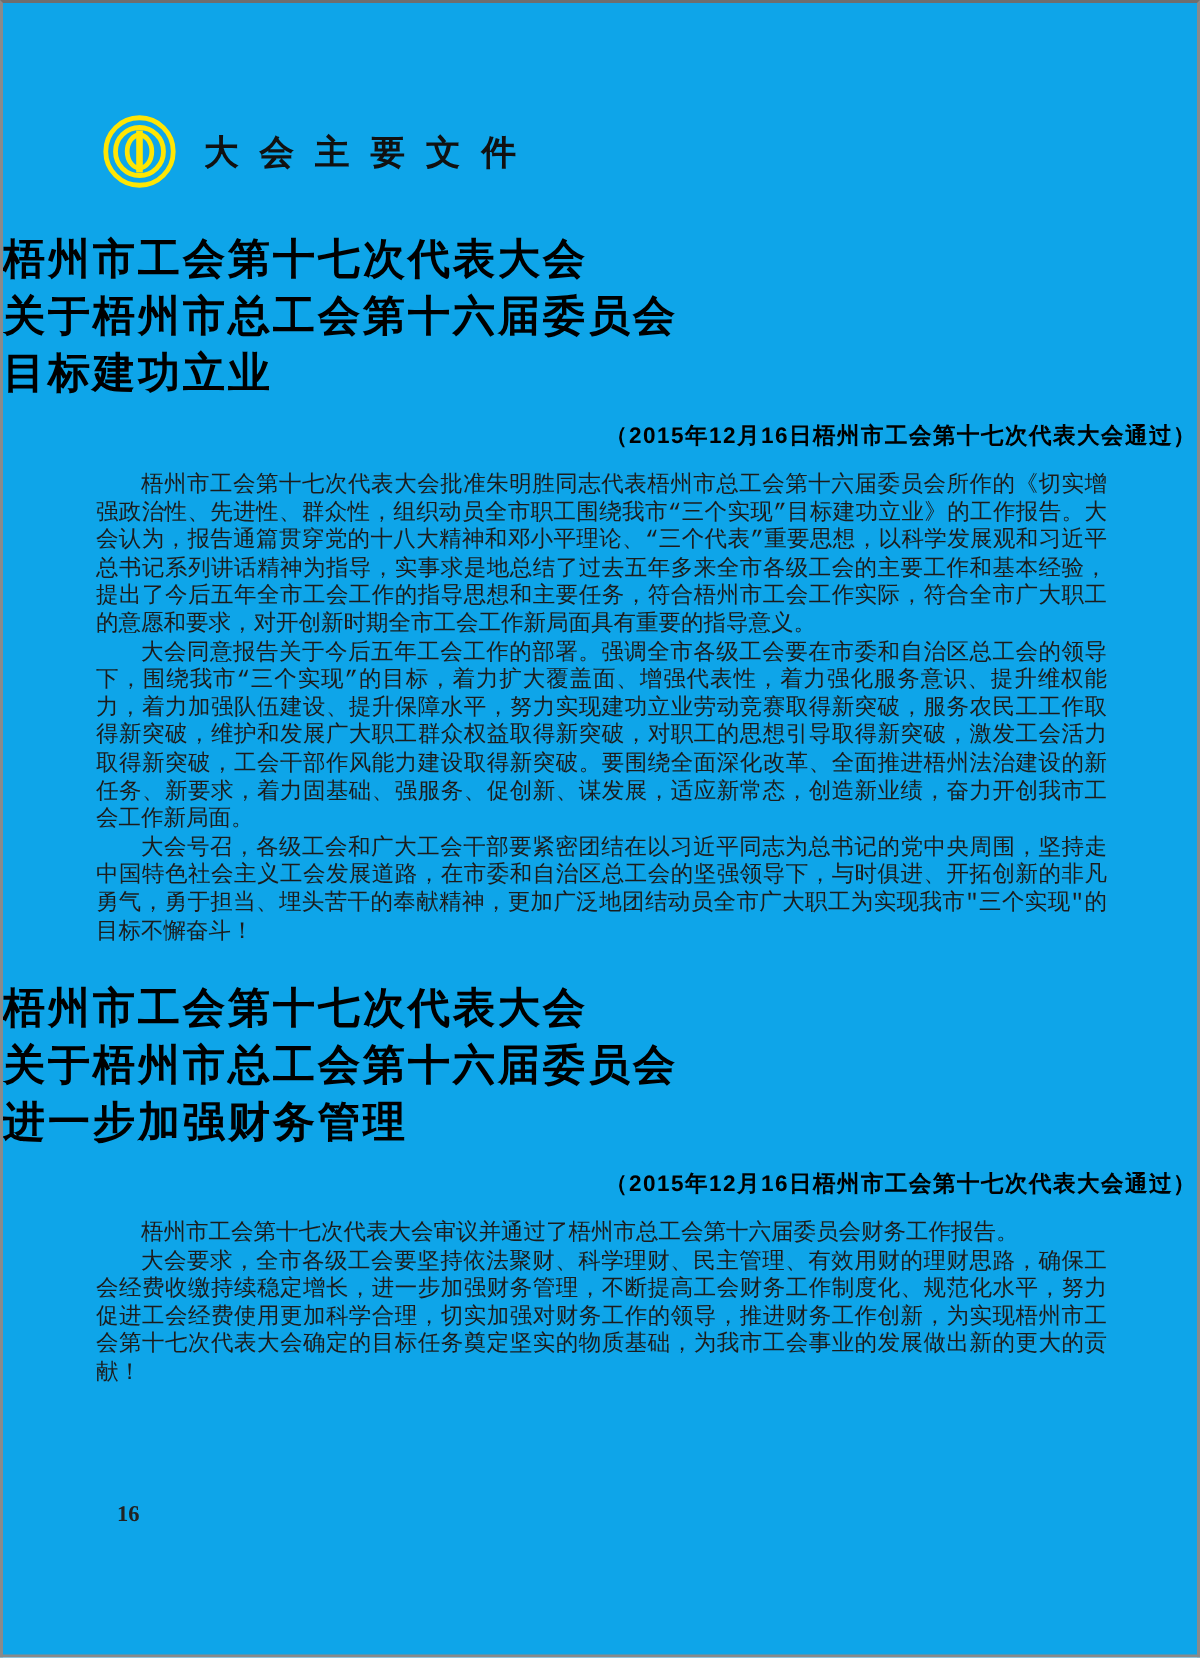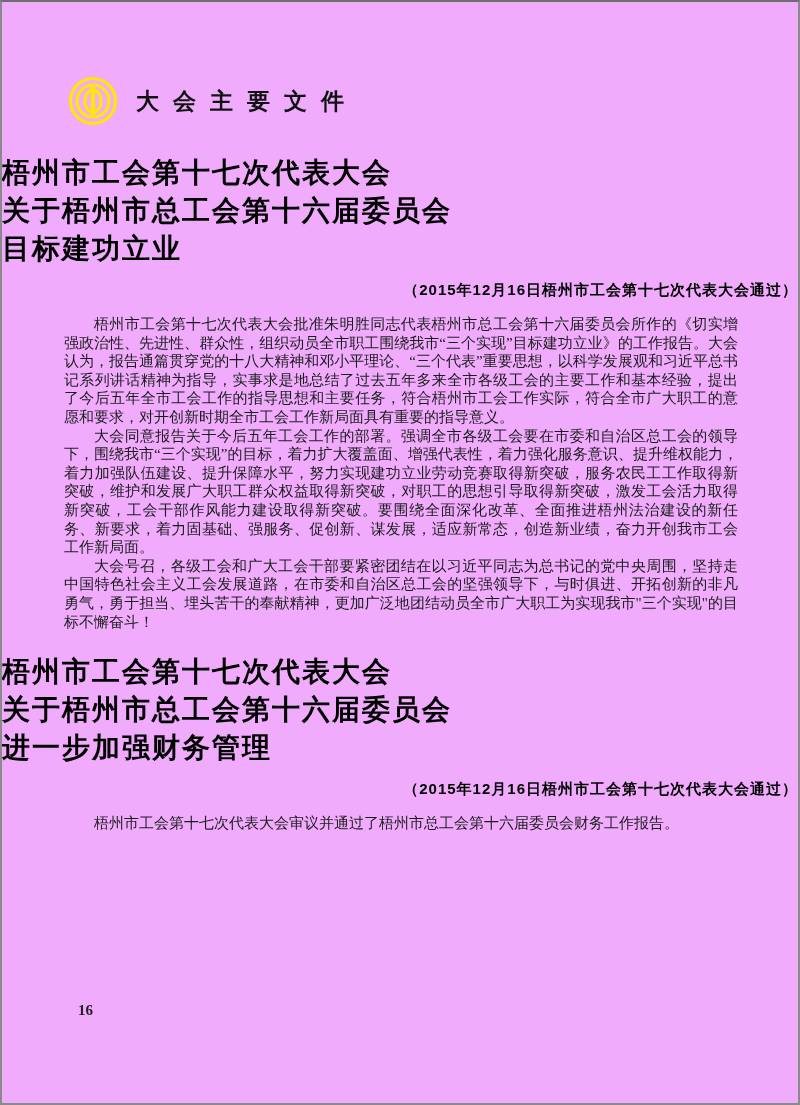--- a/index.html
+++ b/index.html
@@ -1,20 +1,20 @@
 <!DOCTYPE html>
 <html><head>
 <meta charset="utf-8">
 <style>
   * { margin: 0; padding: 0; box-sizing: border-box; }
   html, body { background: #ffffff; }
   .page {
     width: 800px;
     height: 1105px;
-    background: #f0abfc;
+    background: #0ea5e9;
     border: 2px solid #8a8a8a;
     border-top-color: #6e6e6e;
     position: relative;
     overflow: hidden;
     font-family: "Liberation Serif", "DejaVu Serif", serif;
     color: #1c1c1c;
   }
   
   .header {
     display: flex;
@@ -56,20 +56,21 @@
     margin-top: 13px;
     letter-spacing: 1px;
   }
   
   .doc-body {
     margin: 15px 60px 0 62px;
     font-size: 15px;
     line-height: 18.6px;
     text-align: justify;
     color: #1c1c1c;
+    font-family: Liberation Mono, monospace;
   }
   .doc-body p {
     text-indent: 2em;
   }
   .page-number {
     position: absolute;
     left: 76px;
     top: 1000px;
     font-size: 15px;
     color: #222222;
@@ -109,17 +110,18 @@
 
   <div class="doc-title doc-title-2">
     <div>梧州市工会第十七次代表大会</div>
     <div>关于梧州市总工会第十六届委员会</div>
     <div>进一步加强财务管理</div>
   </div>
   <div class="doc-subtitle">（2015年12月16日梧州市工会第十七次代表大会通过）</div>
 
   <div class="doc-body">
     <p>梧州市工会第十七次代表大会审议并通过了梧州市总工会第十六届委员会财务工作报告。</p>
+    <p>大会要求，全市各级工会要坚持依法聚财、科学理财、民主管理、有效用财的理财思路，确保工会经费收缴持续稳定增长，进一步加强财务管理，不断提高工会财务工作制度化、规范化水平，努力促进工会经费使用更加科学合理，切实加强对财务工作的领导，推进财务工作创新，为实现梧州市工会第十七次代表大会确定的目标任务奠定坚实的物质基础，为我市工会事业的发展做出新的更大的贡献！</p>
   </div>
 
   <div class="page-number">16</div>
 
 </div>
 
 </body></html>

